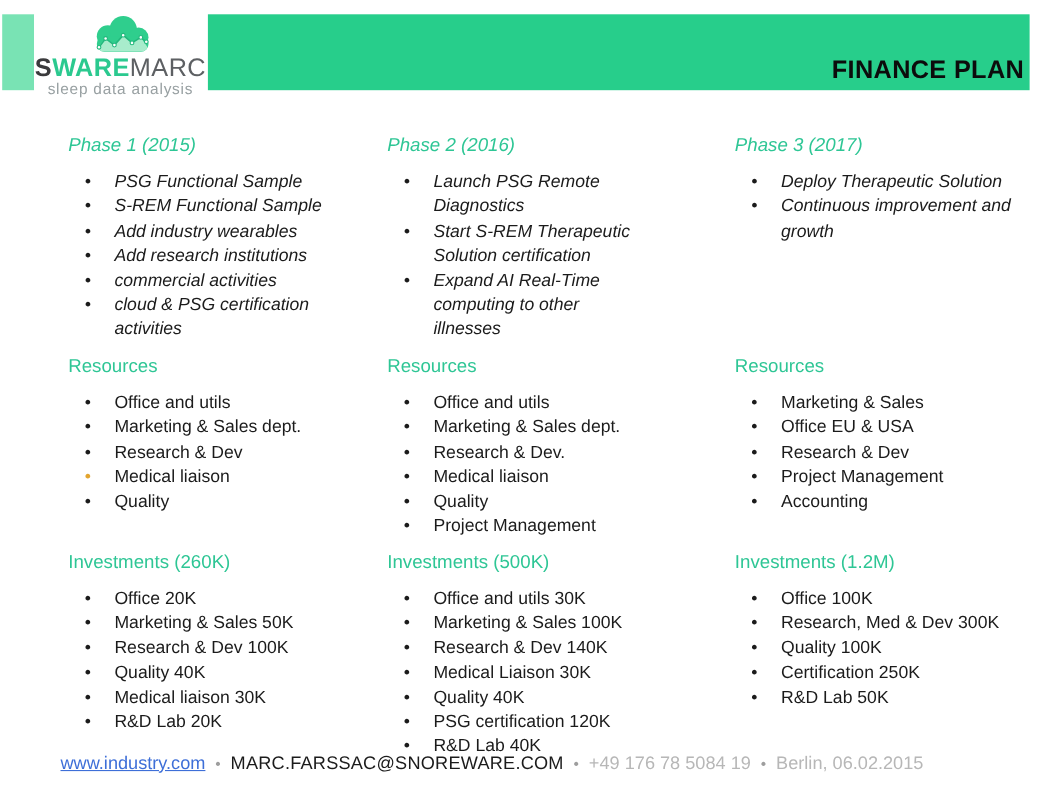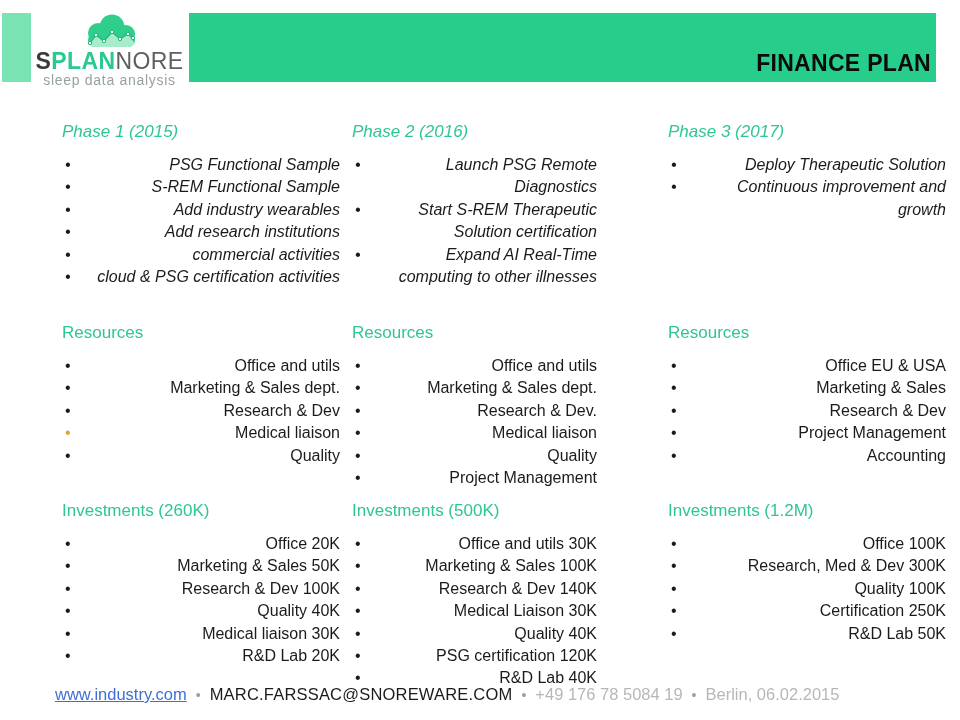--- a/index.html
+++ b/index.html
@@ -31,21 +31,21 @@
   .columns { position:absolute; top:121px; left:0; width:960px; height:560px; }
   .col   { position:absolute; top:0; }
   .col-1 { left:62px;  width:278px; }
   .col-2 { left:352px; width:245px; }
   .col-3 { left:668px; width:278px; }
   .sec   { position:absolute; left:0; right:0; }
   .sec-phase       { top:0;font-style:italic; }
   .sec-resources   { top:201px; }
   .sec-investments { top:379px; }
   .sec h3 { margin:0 0 11px 0; font-size:17px; font-weight:400; color:#2ec695; line-height:22px; }
-  .sec ul { list-style:none; margin:0; padding:0;text-align:right; }
+  .sec ul { list-style:none; margin:12px; padding:0; }
   .sec li { position:relative; padding-left:30px; font-size:16px; line-height:22.4px; color:#1b1b1b; }
   .dot    { position:absolute; left:3px; top:0; color:#1b1b1b; }
   .dot::before { content:"\2022"; }
 
   
   .footer { position:absolute; left:55px; top:684px; display:flex; align-items:baseline;
             gap:9px; font-size:16.5px; line-height:20px; white-space:nowrap; }
   .site  { color:#3e6fd8; text-decoration:underline; cursor:pointer; }
   .sep   { color:#9e9e9e; font-size:14px; }
   .email { color:#1b1b1b; letter-spacing:.2px; }
@@ -79,21 +79,21 @@
       <g fill="#ffffff" stroke="#23B87D" stroke-width="1">
         <circle cx="8" cy="29" r="1.7"></circle>
         <circle cx="14" cy="21" r="1.7"></circle>
         <circle cx="22" cy="27" r="1.7"></circle>
         <circle cx="30" cy="18" r="1.7"></circle>
         <circle cx="38" cy="25" r="1.7"></circle>
         <circle cx="46" cy="20" r="1.7"></circle>
         <circle cx="51" cy="24" r="1.7"></circle>
       </g>
     </svg>
-    <div class="brand"><span class="b-s">S</span><span class="b-nore">PLAN</span><span class="b-ware">NORE</span></div>
+    <div class="brand"><span class="b-s">S</span><span class="b-nore">WARE</span><span class="b-ware">MARC</span></div>
     <div class="tagline">sleep data analysis</div>
   </div>
 
   <div class="band">
     <span class="slide-title">FINANCE PLAN</span>
   </div>
 
   <div class="columns">
 
     <div class="col col-1">
@@ -169,22 +169,22 @@
       <div class="sec sec-phase">
         <h3>Phase 3 (2017)</h3>
         <ul>
           <li><span class="dot"></span><span>Deploy Therapeutic Solution</span></li>
           <li><span class="dot"></span><span>Continuous improvement and growth</span></li>
         </ul>
       </div>
       <div class="sec sec-resources">
         <h3>Resources</h3>
         <ul>
+          <li><span class="dot"></span><span>Marketing &amp; Sales</span></li>
           <li><span class="dot"></span><span>Office EU &amp; USA</span></li>
-          <li><span class="dot"></span><span>Marketing &amp; Sales</span></li>
           <li><span class="dot"></span><span>Research &amp; Dev</span></li>
           <li><span class="dot"></span><span>Project Management</span></li>
           <li><span class="dot"></span><span>Accounting</span></li>
         </ul>
       </div>
       <div class="sec sec-investments">
         <h3>Investments (1.2M)</h3>
         <ul>
           <li><span class="dot"></span><span>Office 100K</span></li>
           <li><span class="dot"></span><span>Research, Med &amp; Dev 300K</span></li>

